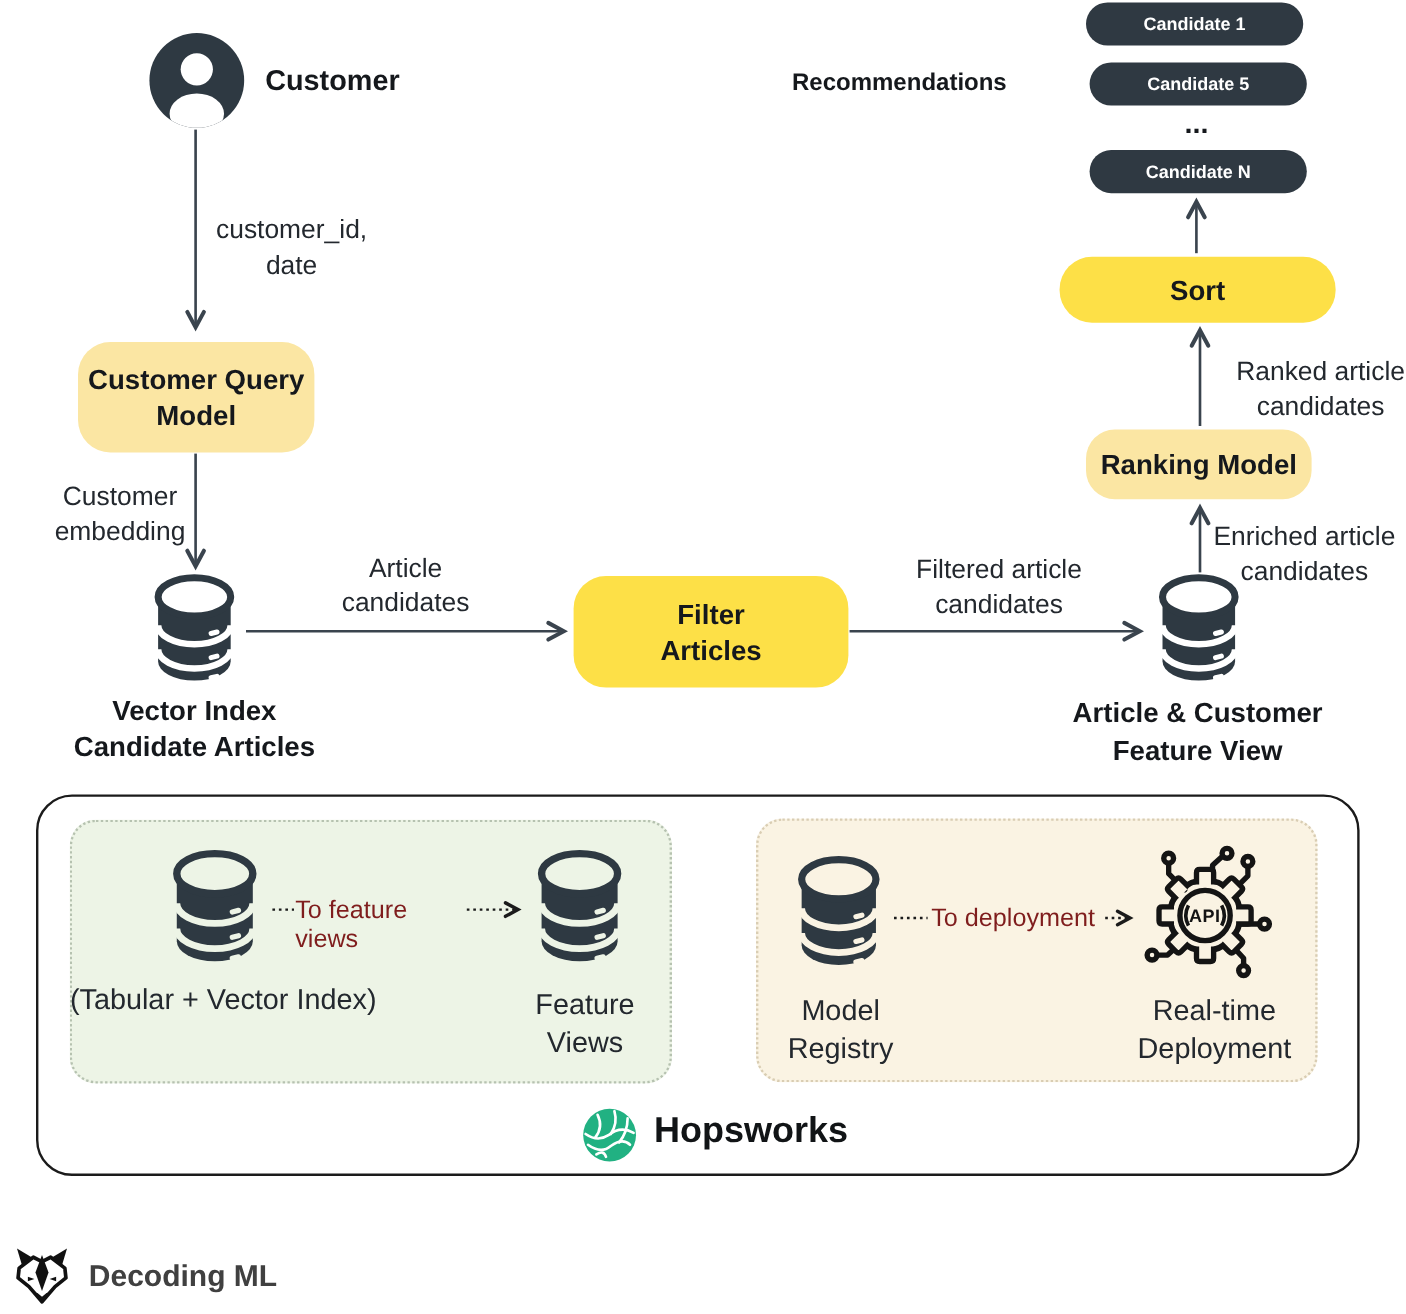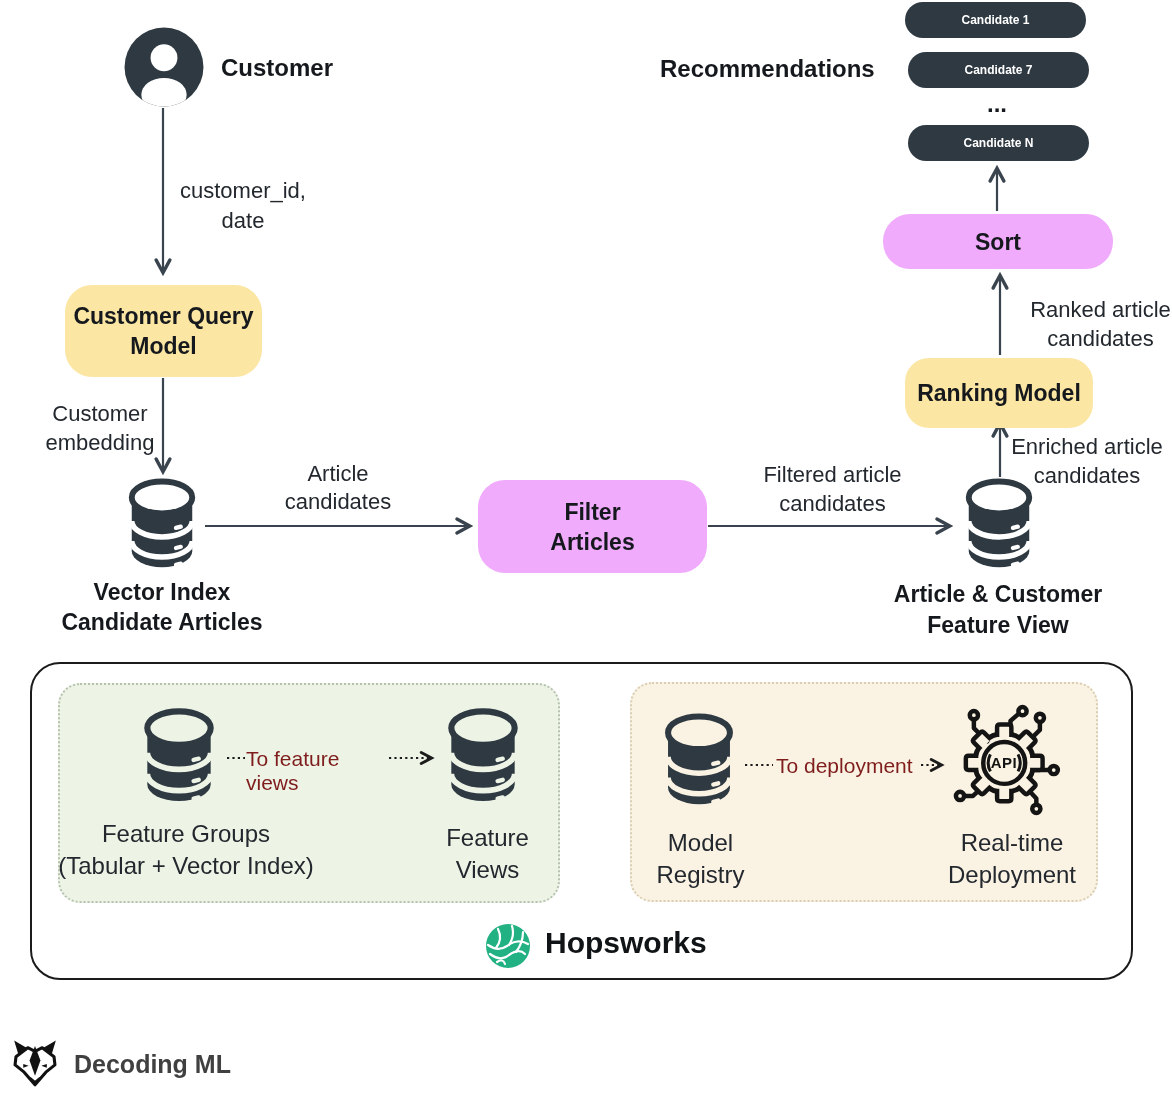--- a/index.html
+++ b/index.html
@@ -9,24 +9,24 @@
   }
   .lbl{position:absolute;text-align:center;font-size:22px;line-height:28px;color:#23282e;}
   .lbl .l{display:block;}
   .bold{font-weight:700;color:#15181c;}
   .node{
     position:absolute;display:flex;flex-direction:column;align-items:center;justify-content:center;
     text-align:center;font-weight:700;font-size:23px;line-height:30px;color:#15181c;border-radius:27px;
   }
   .node .l{display:block;}
   .yellow{background:#fbe6a3;}
-  .green{background:#f0abfc;}
+  .green{background:#fde047;}
   .pill{
     position:absolute;width:181px;height:36px;background:#2f3942;border-radius:18px;
-    color:#ffffff;font-weight:700;font-size:12px;display:flex;align-items:center;justify-content:center;
+    color:#ffffff;font-weight:700;font-size:15px;display:flex;align-items:center;justify-content:center;
   }
   .outer-box{
     position:absolute;left:30px;top:662px;width:1103px;height:318px;
     border:2.5px solid #1b1b1b;border-radius:30px;background:#ffffff;box-sizing:border-box;
   }
   .panel{position:absolute;box-sizing:border-box;border-radius:22px;}
   .panel-green{left:58px;top:683px;width:502px;height:220px;background:#edf4e6;border:2px dotted #b6c2b0;}
   .panel-cream{left:630px;top:682px;width:468px;height:220px;background:#faf3e3;border:2px dotted #d9cdb3;}
   .panel-lbl{position:absolute;text-align:center;font-size:24px;line-height:32px;color:#23282e;}
   .panel-lbl .l{display:block;}
@@ -196,41 +196,40 @@
   <div class="lbl bold txt" style="left:885px;top:579px;width:226px;font-size:23px;line-height:31px">
     <span class="l">Article &amp; Customer</span>
     <span class="l">Feature View</span>
   </div>
 
   <div class="lbl txt" style="left:1008px;top:432px;width:158px;line-height:29px">
     <span class="l">Enriched article</span>
     <span class="l">candidates</span>
   </div>
 
-  <div class="node yellow txt" style="left:905px;top:358px;width:188px;height:70px;border-radius:24px">Ranking Model</div>
+  <div class="node yellow txt" style="left:905px;top:358px;width:188px;height:58px;border-radius:24px">Ranking Model</div>
 
   <div class="lbl txt" style="left:1023px;top:295px;width:155px;line-height:29px">
     <span class="l">Ranked article</span>
     <span class="l">candidates</span>
   </div>
 
   <div class="node green txt" style="left:883px;top:214px;width:230px;height:55px">Sort</div>
 
-  <div class="lbl bold txt" style="left:660px;top:55px;width:230px;font-size:24px;text-align:left">Recommendations</div>
+  <div class="lbl bold txt" style="left:660px;top:55px;width:230px;font-size:20px;text-align:left">Recommendations</div>
 
   <div class="pill txt" style="left:905px;top:2px">Candidate 1</div>
-  <div class="pill txt" style="left:908px;top:52px">Candidate 7</div>
+  <div class="pill txt" style="left:908px;top:52px">Candidate 5</div>
   <div class="lbl bold txt" style="left:967px;top:90px;width:60px;font-size:24px">...</div>
   <div class="pill txt" style="left:908px;top:125px">Candidate N</div>
 
   <svg class="icon" style="left:135px;top:708px;--db-bg:#edf4e6" width="88" height="100">
       <use href="#sym-db"></use>
     </svg>
   <div class="panel-lbl txt" style="left:38px;top:818px;width:296px">
-    <span class="l">Feature Groups</span>
     <span class="l">(Tabular + Vector Index)</span>
   </div>
 
   <div class="mid-lbl txt" style="left:246px;top:747px;width:142px">To feature views</div>
 
   <svg class="icon" style="left:439px;top:708px;--db-bg:#edf4e6" width="88" height="100">
       <use href="#sym-db"></use>
     </svg>
   <div class="panel-lbl txt" style="left:410px;top:822px;width:155px">
     <span class="l">Feature</span>

